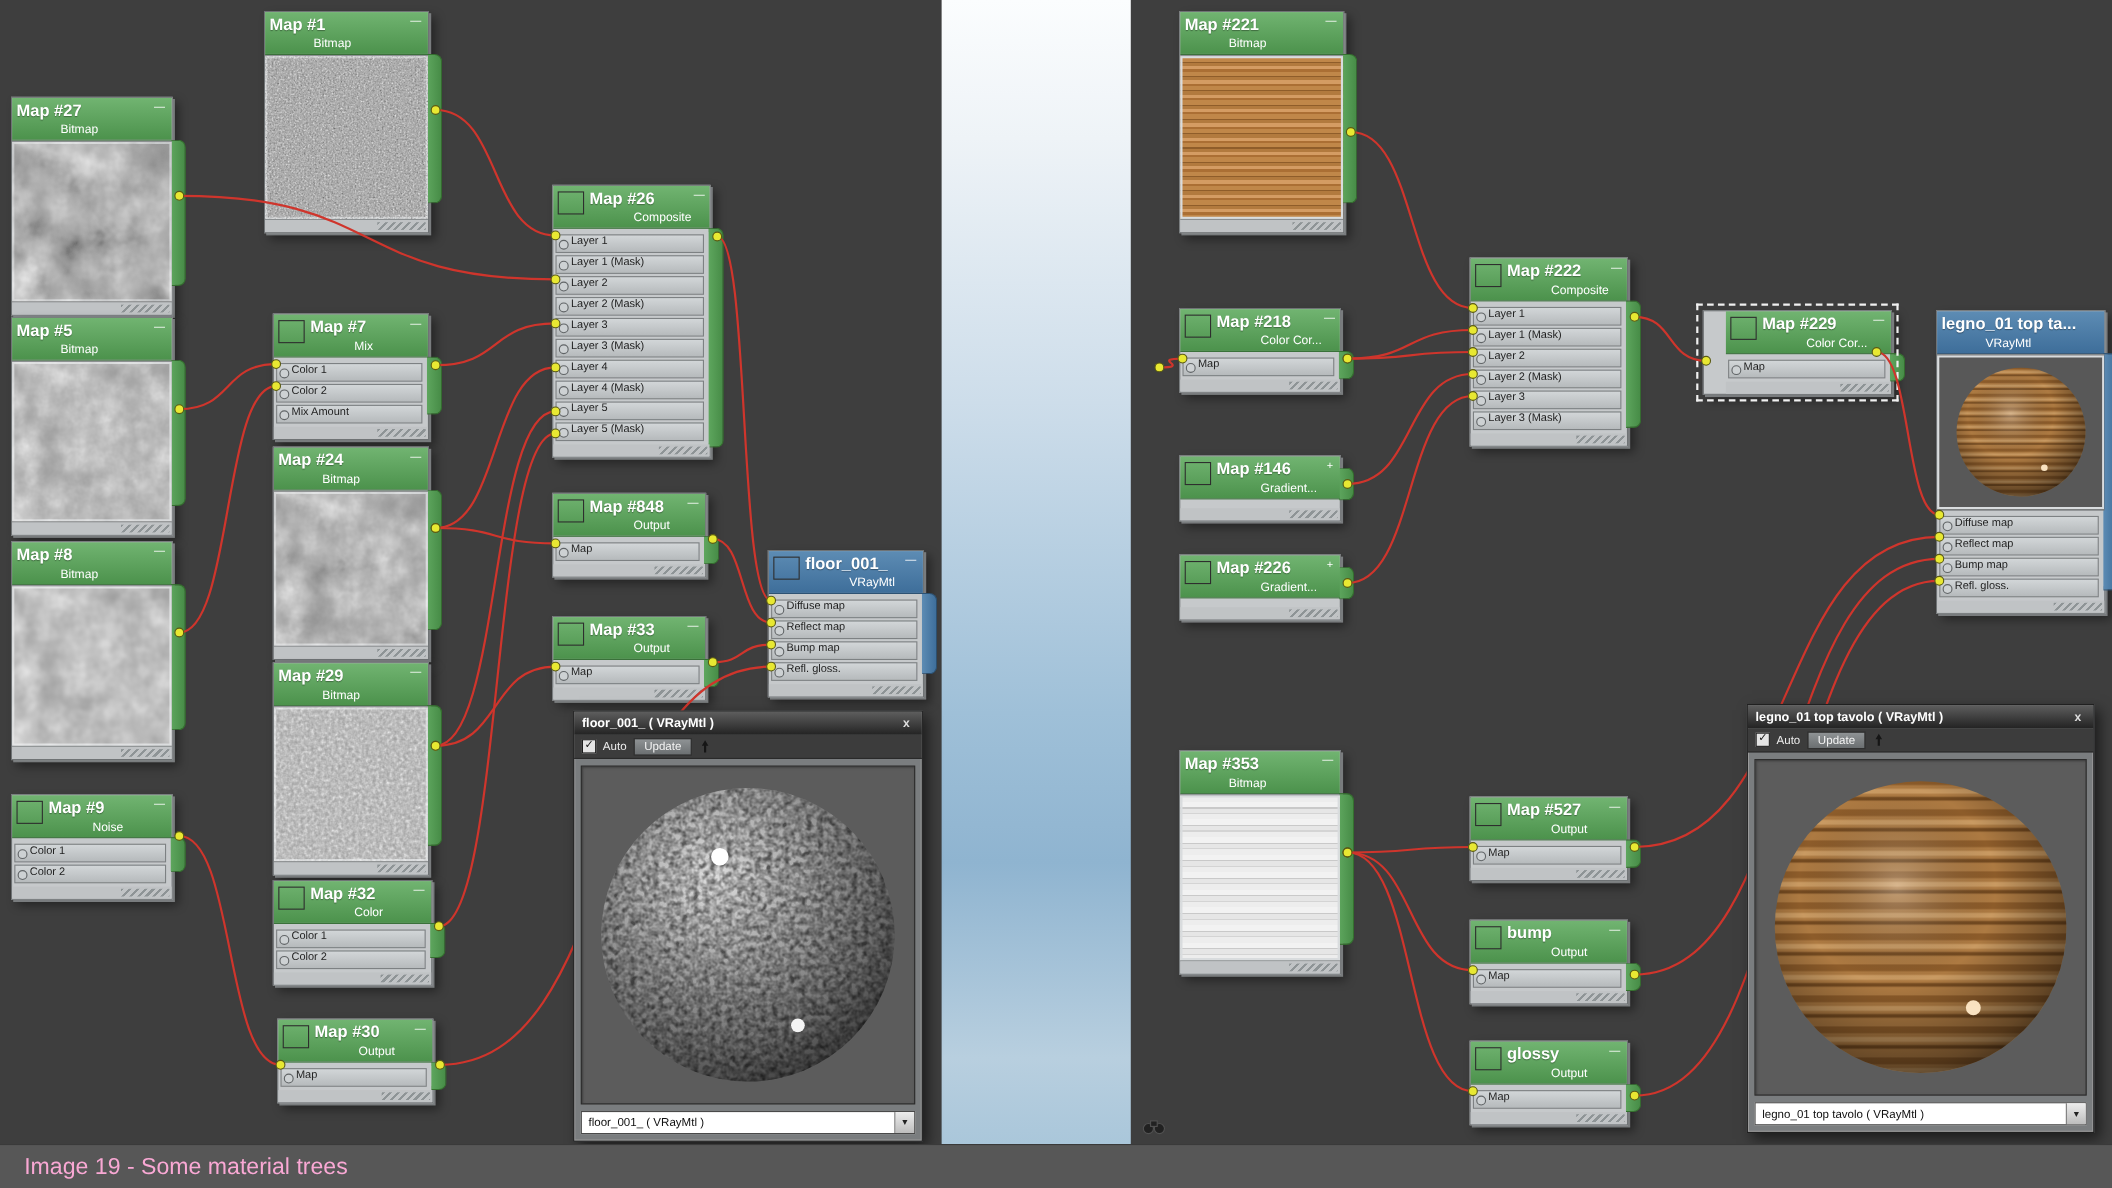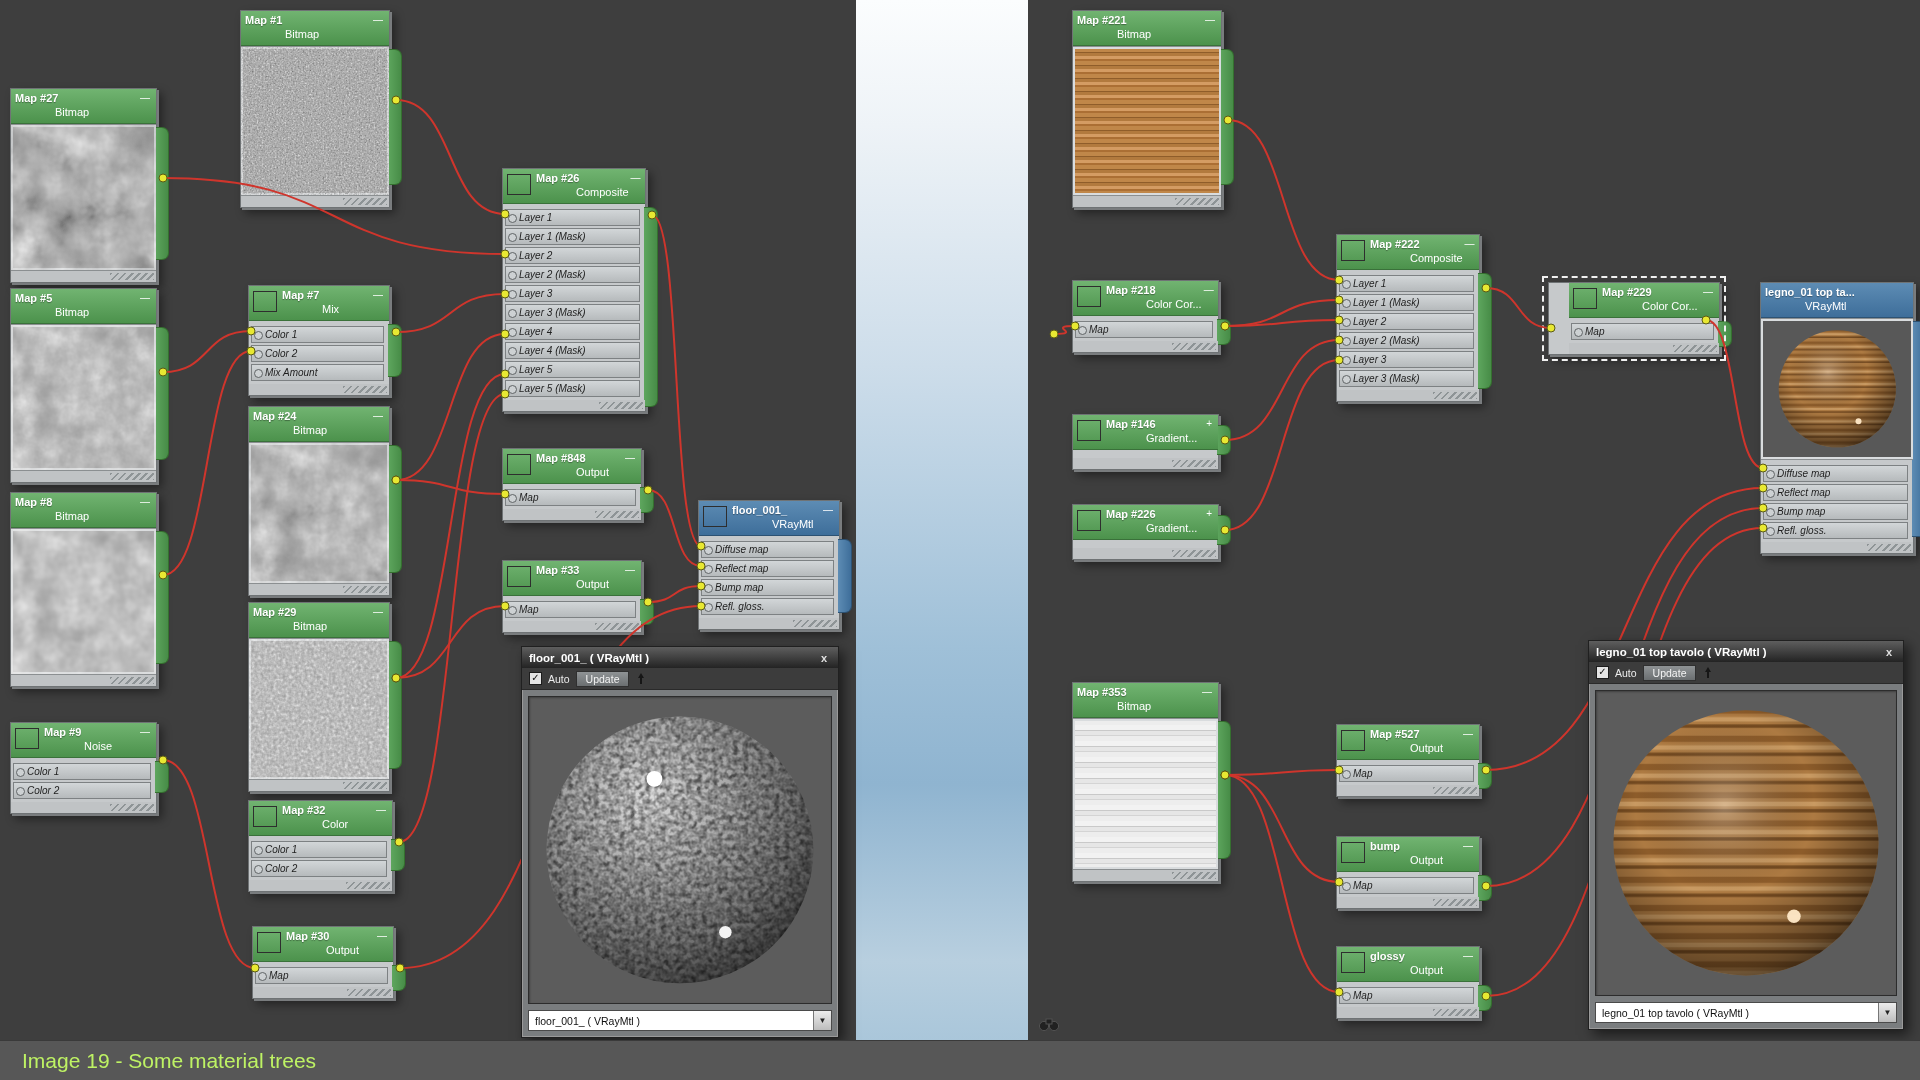--- a/index.html
+++ b/index.html
@@ -11,33 +11,33 @@
     background:linear-gradient(180deg,#fbfdfe 0%,#eef3f7 12%,#cdddea 35%,#9fc0d8 62%,#8fb4d0 75%,#b8cfdf 92%,#a9c6da 100%);}
 
   .node{position:absolute;z-index:10;background:#c6c9cb;border:1px solid #6f7375;box-sizing:content-box;
     box-shadow:2px 2px 0 rgba(125,129,131,.95),5px 5px 9px rgba(0,0,0,.45);}
   .node.selected{outline:2px dashed #f0f0f0;outline-offset:4px;}
   .node-header{min-height:30px;padding:2px 4px;display:flex;align-items:flex-start;color:#fff;}
   .hdr-green{background:linear-gradient(#71b471,#4c924c);border-bottom:1px solid #3a713a;}
   .hdr-blue{background:linear-gradient(#5d8cb4,#3e6e9a);border-bottom:1px solid #2d5273;}
   .hdr-thumb{width:22px;height:19px;margin:3px 5px 0 0;border:1px solid #2e2e2e;flex:0 0 auto;}
   .hdr-text{display:flex;flex-direction:column;line-height:1.3;}
-  .node-title{font-size:11px;font-weight:bold;white-space:nowrap;text-shadow:0 1px 1px rgba(0,0,0,.35);}
+  .node-title{font-size:15px;font-weight:bold;white-space:nowrap;text-shadow:0 1px 1px rgba(0,0,0,.35);}
   .node-sub{font-size:11px;white-space:nowrap;margin-left:40px;}
   .collapse{margin-left:auto;font-size:10px;line-height:12px;color:#fff;padding:1px 2px;}
   .thumb{position:relative;width:100%;overflow:hidden;border-top:1px solid #8b8f91;border-bottom:1px solid #8b8f91;
     box-shadow:inset 0 0 0 2px #d9dcde;background:#9a9a9a;}
   .tex{position:absolute;inset:0;width:100%;height:100%;display:block;}
   .tex-wood{background:repeating-linear-gradient(0deg,#c08749 0 4px,#ab6f34 4px 6px,#d49c63 6px 9px,#b27a3e 9px 12px,#8f5d2a 12px 13px);}
   .tex-paper{background:repeating-linear-gradient(0deg,#ededed 0 5px,#d4d4d4 5px 6px,#e6e6e6 6px 10px,#c9c9c9 10px 11px,#f2f2f2 11px 16px);}
   .spherebox{background:#585858;display:flex;align-items:center;justify-content:center;}
   .spherebox svg{width:82%;height:94%;}
   .rows{padding:3px 0 1px;}
   .row{position:relative;height:17px;margin:2px 5px 2px 2px;background:linear-gradient(#d2d6d8,#b6babc);
-    border:1px solid #7d8183;display:flex;align-items:center;font-size:10px;color:#1e1e1e;padding-left:13px;box-sizing:border-box;font-style:italic;}
+    border:1px solid #7d8183;display:flex;font-size:10px;color:#1e1e1e;padding-left:13px;box-sizing:border-box;}
   .sock{position:absolute;left:2px;top:4px;width:7px;height:7px;border-radius:50%;background:#cdd1d3;border:1px solid #606466;}
   .footer{height:11px;position:relative;background:#c0c3c5;}
   .footer::after{content:"";position:absolute;right:2px;top:2px;bottom:2px;width:44px;
     background:repeating-linear-gradient(135deg,#8e9496 0 2px,transparent 2px 5px);}
   .outtab{position:absolute;width:13px;border-radius:0 7px 7px 0;background:linear-gradient(90deg,#5ea65e,#478c47);
     border:1px solid #35702f;border-left:none;z-index:-1;right:-13px;}
   .outtab-blue{background:linear-gradient(90deg,#5d8cb4,#3e6e9a);border-color:#2d5273;}
 
   svg.wires{position:absolute;left:0;top:0;z-index:50;pointer-events:none;}
 
@@ -54,21 +54,21 @@
   .pv-view{flex:1;margin:6px;background:#5c5c5c;border:1px solid #2c2c2c;box-shadow:inset 1px 1px 2px #404040;
     display:flex;align-items:center;justify-content:center;overflow:hidden;}
   .pv-sphere{width:94%;height:94%;display:flex;align-items:center;justify-content:center;}
   .pv-sphere svg{width:100%;height:100%;}
   .pv-combo{height:19px;flex:0 0 19px;margin:0 6px 6px;background:#fff;border:1px solid #4a4a4a;display:flex;
     align-items:center;font-size:10.5px;color:#101010;padding-left:6px;}
   .combo-arrow{margin-left:auto;width:17px;height:100%;background:linear-gradient(#ececec,#bdbdbd);
     border-left:1px solid #777;display:flex;align-items:center;justify-content:center;font-size:8px;color:#222;}
 
   .caption{position:absolute;left:0;top:1040px;width:1920px;height:40px;background:#575757;border-top:1px solid #3a3a3a;
-    color:#bef264;font-size:21px;display:flex;align-items:center;padding-left:22px;box-sizing:border-box;z-index:200;}
+    color:#f9a8d4;font-size:21px;display:flex;align-items:center;padding-left:22px;box-sizing:border-box;z-index:200;}
   .nav-icon{position:absolute;z-index:20;opacity:.85;}
 </style>
 </head>
 <body>
 
 <div id="canvas">
 
   <div class="panel" id="panel-left" style="left:0;width:856px;"></div>
   <div class="divider" style="left:856px;width:172px;"></div>
   <div class="panel" id="panel-right" style="left:1028px;width:892px;"></div>

